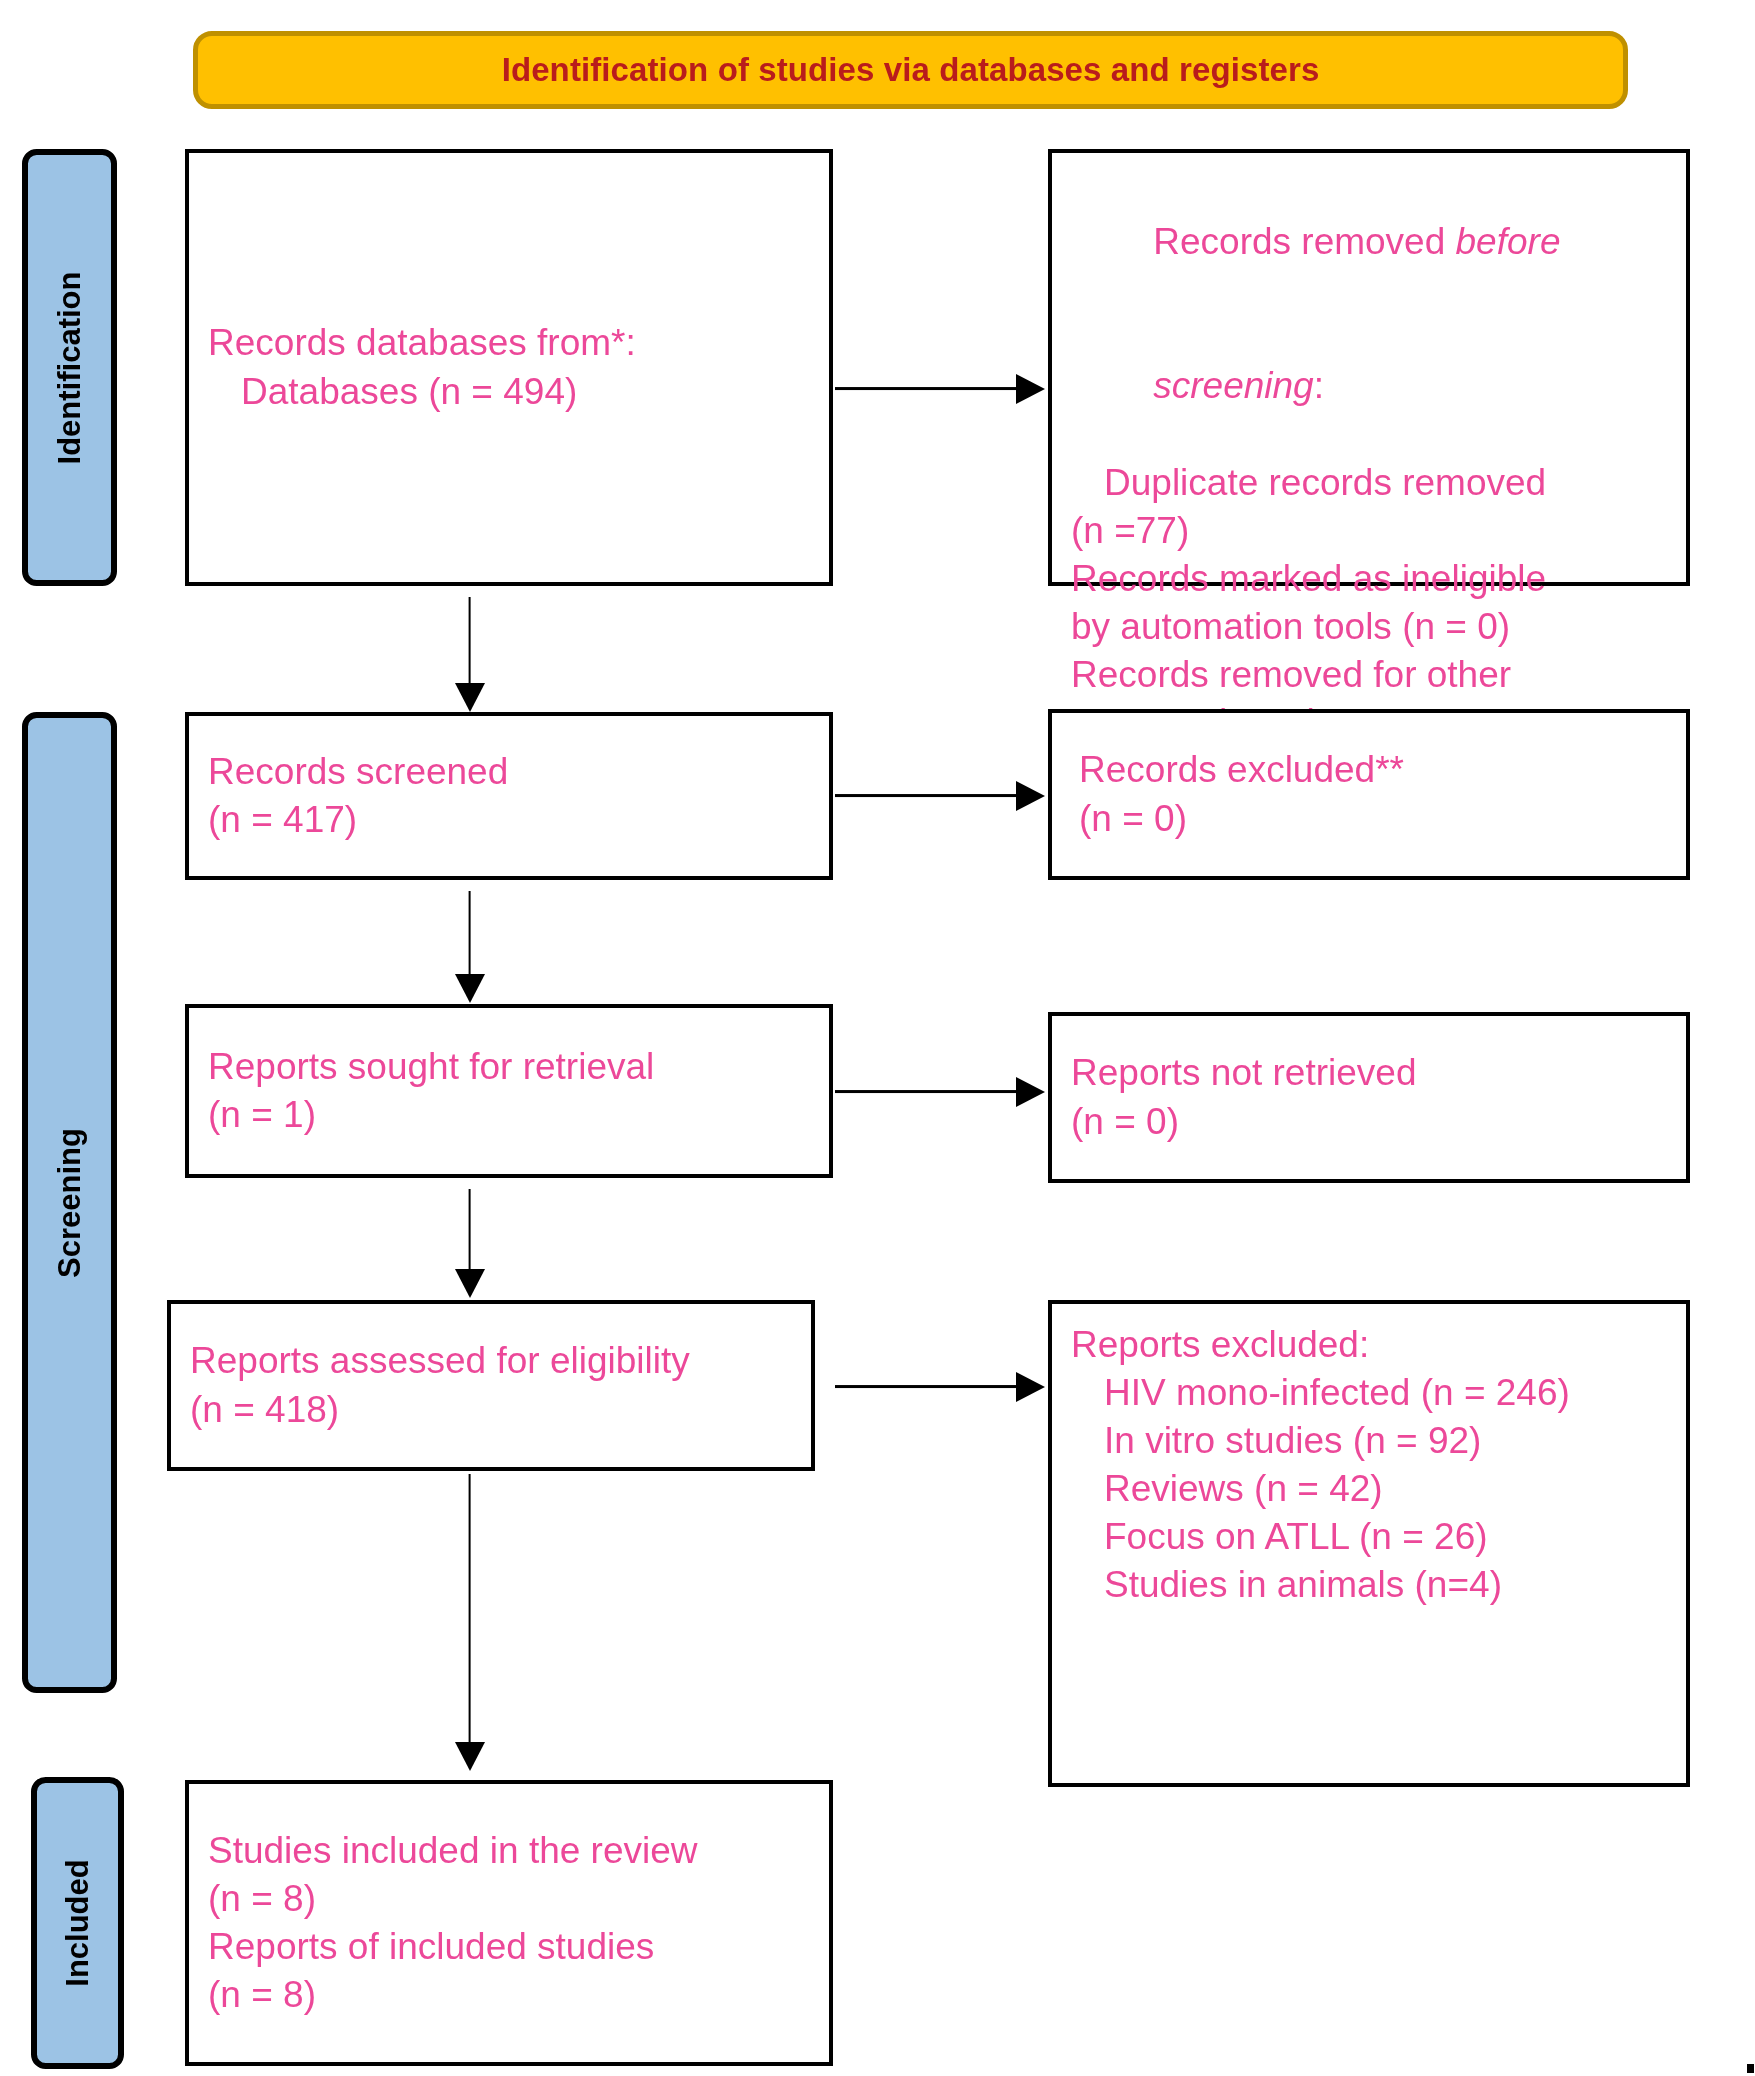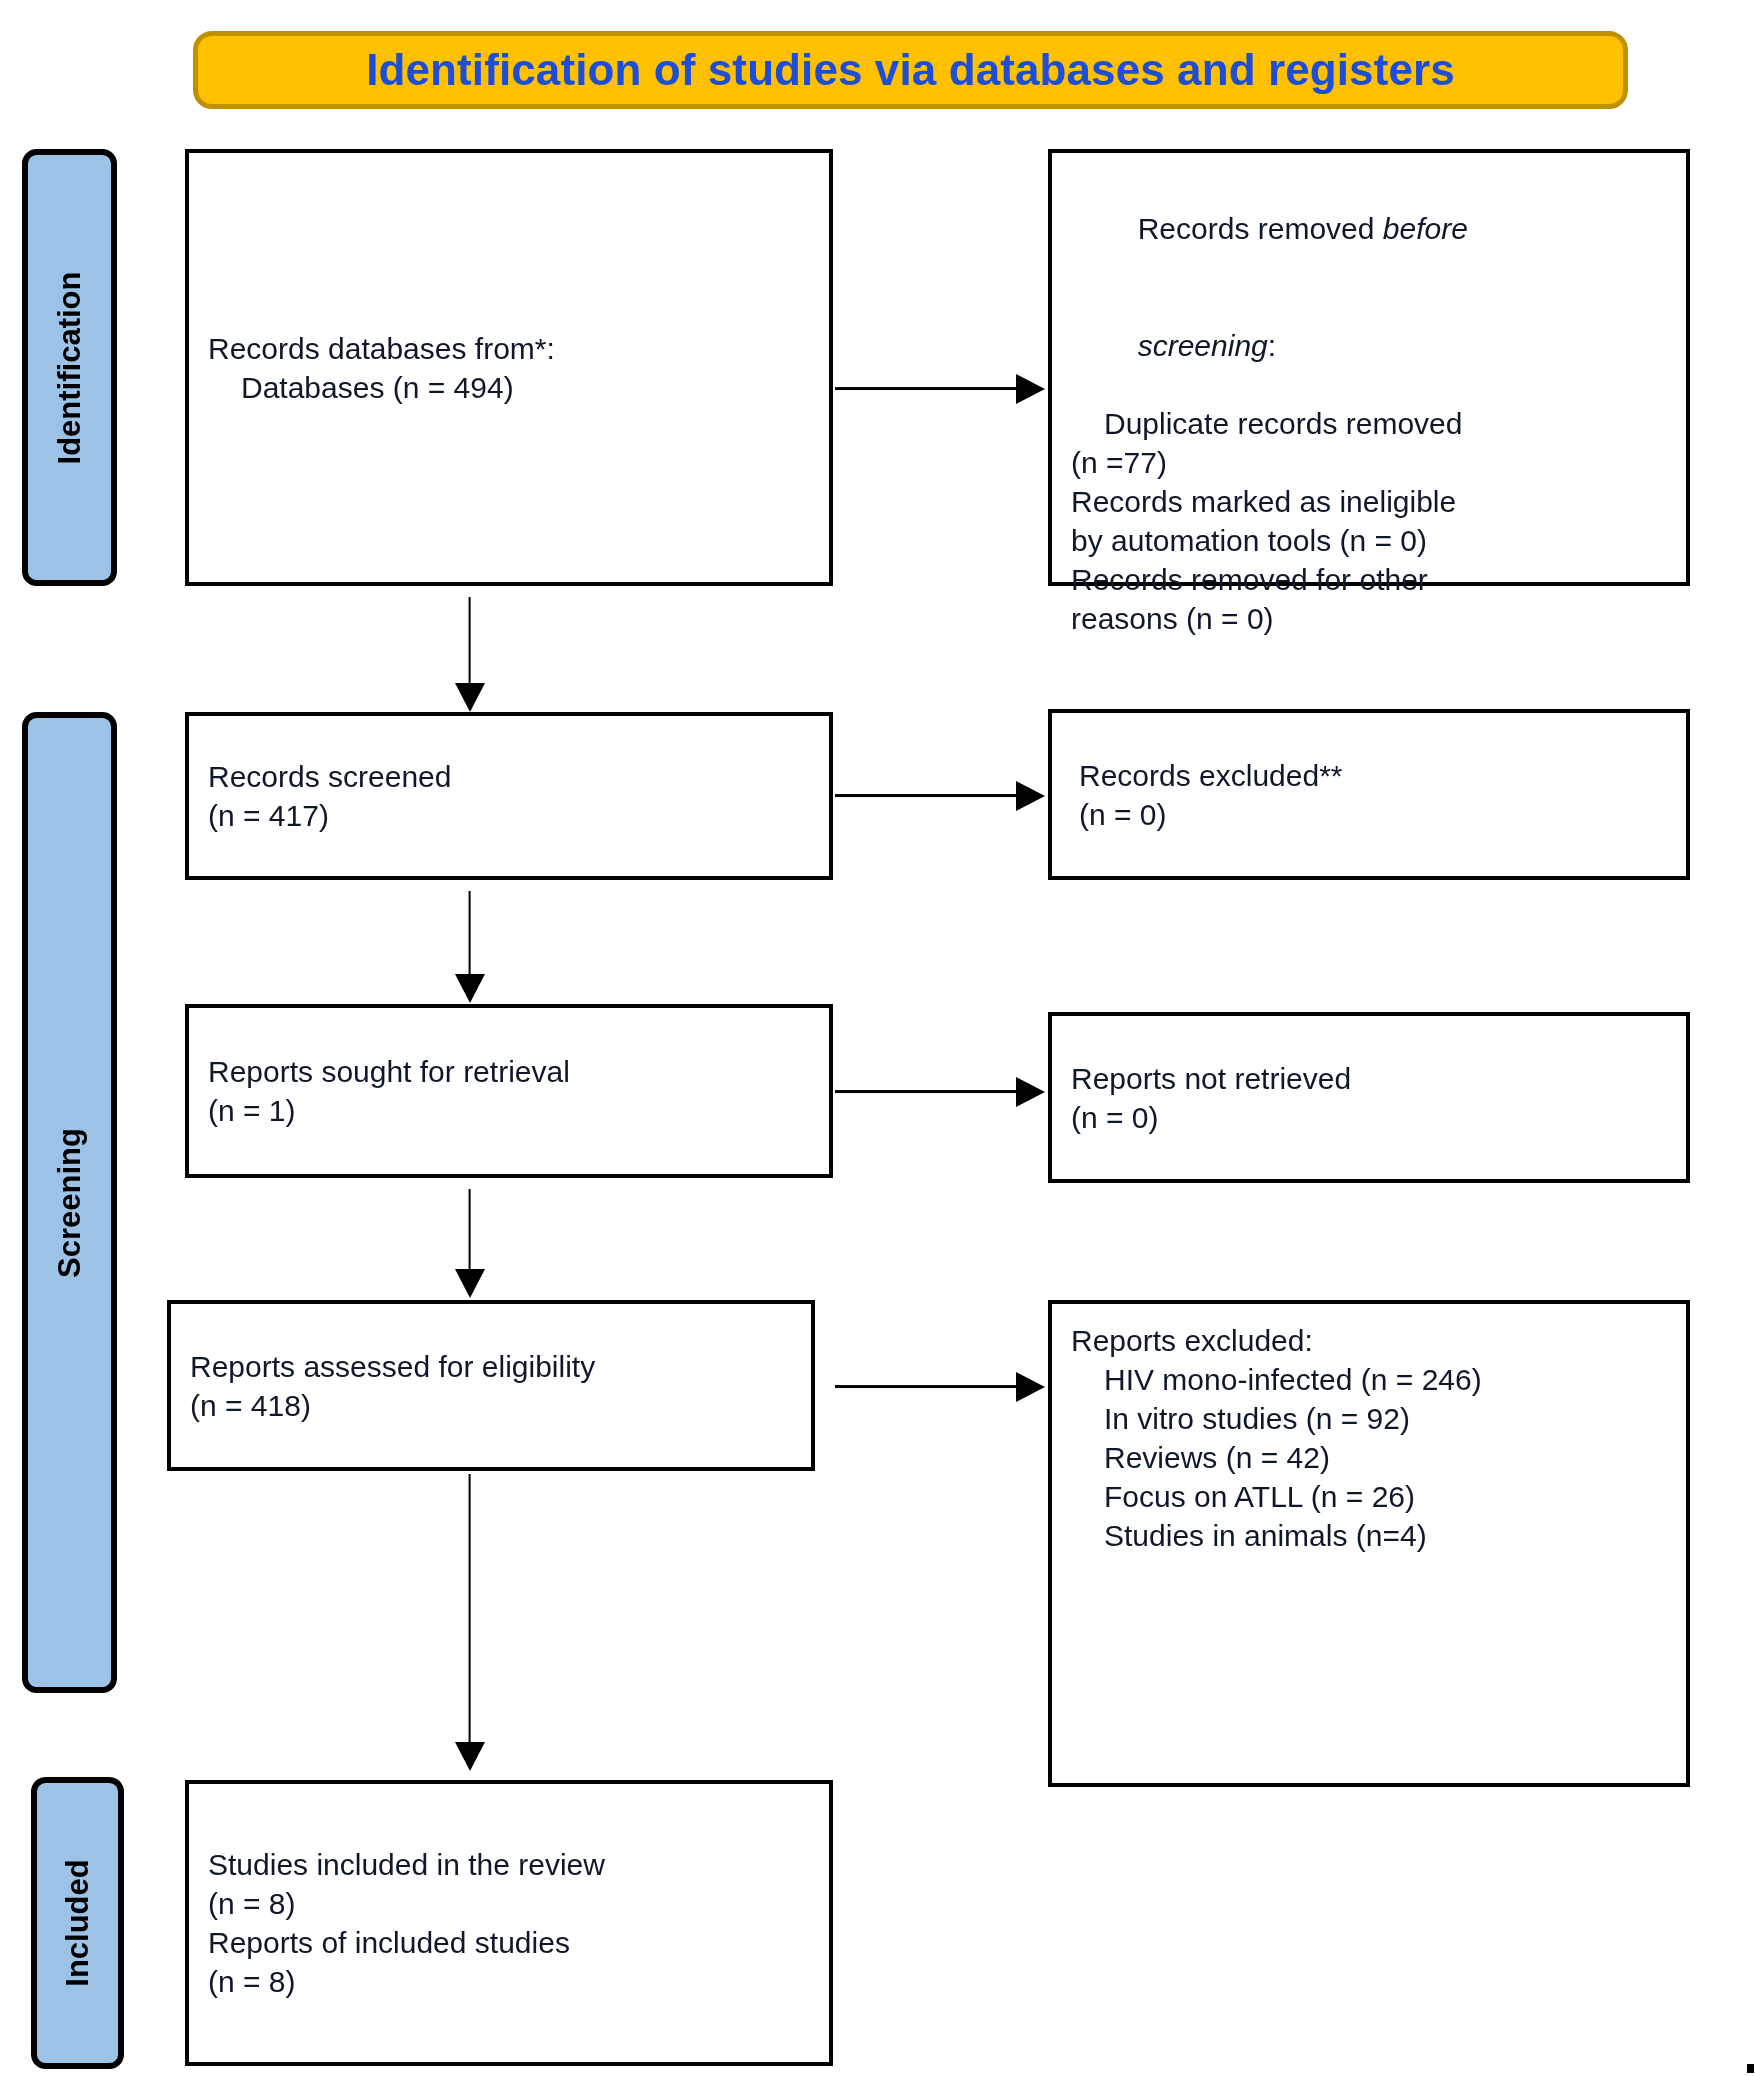--- a/index.html
+++ b/index.html
@@ -21,23 +21,23 @@
     position: absolute;
     background: #FFC000;
     border: 5.6px solid #BF9000;
     border-radius: 19px;
     box-sizing: border-box;
     display: flex;
     align-items: center;
     justify-content: center;
   }
   .banner-text {
-    font-size: 44px;
+    font-size: 33px;
     font-weight: bold;
-    color: #1d4ed8;
+    color: #b91c1c;
     letter-spacing: 0.1px;
     text-align: center;
   }
 
   
   .stage {
     position: absolute;
     background: #9CC3E5;
     border: 6.2px solid #000000;
     border-radius: 14.6px;
@@ -61,23 +61,23 @@
     border: 4.5px solid #000000;
     box-sizing: border-box;
     display: flex;
     flex-direction: column;
     justify-content: center;
   }
   .box-inner {
     padding: 0 19px;
   }
   .line {
-    font-size: 30px;
+    font-size: 37px;
     line-height: 1.30;
-    color: #0f172a;
+    color: #ec4899;
     white-space: pre;
   }
   .line.indent { padding-left: 33px; }
   .line i { font-style: italic; }
 
   .box.center-mid { justify-content: center; }
   .box.top-align  { justify-content: flex-start; }
   .box.top-align .box-inner { padding-top: 17px; }
 
   

